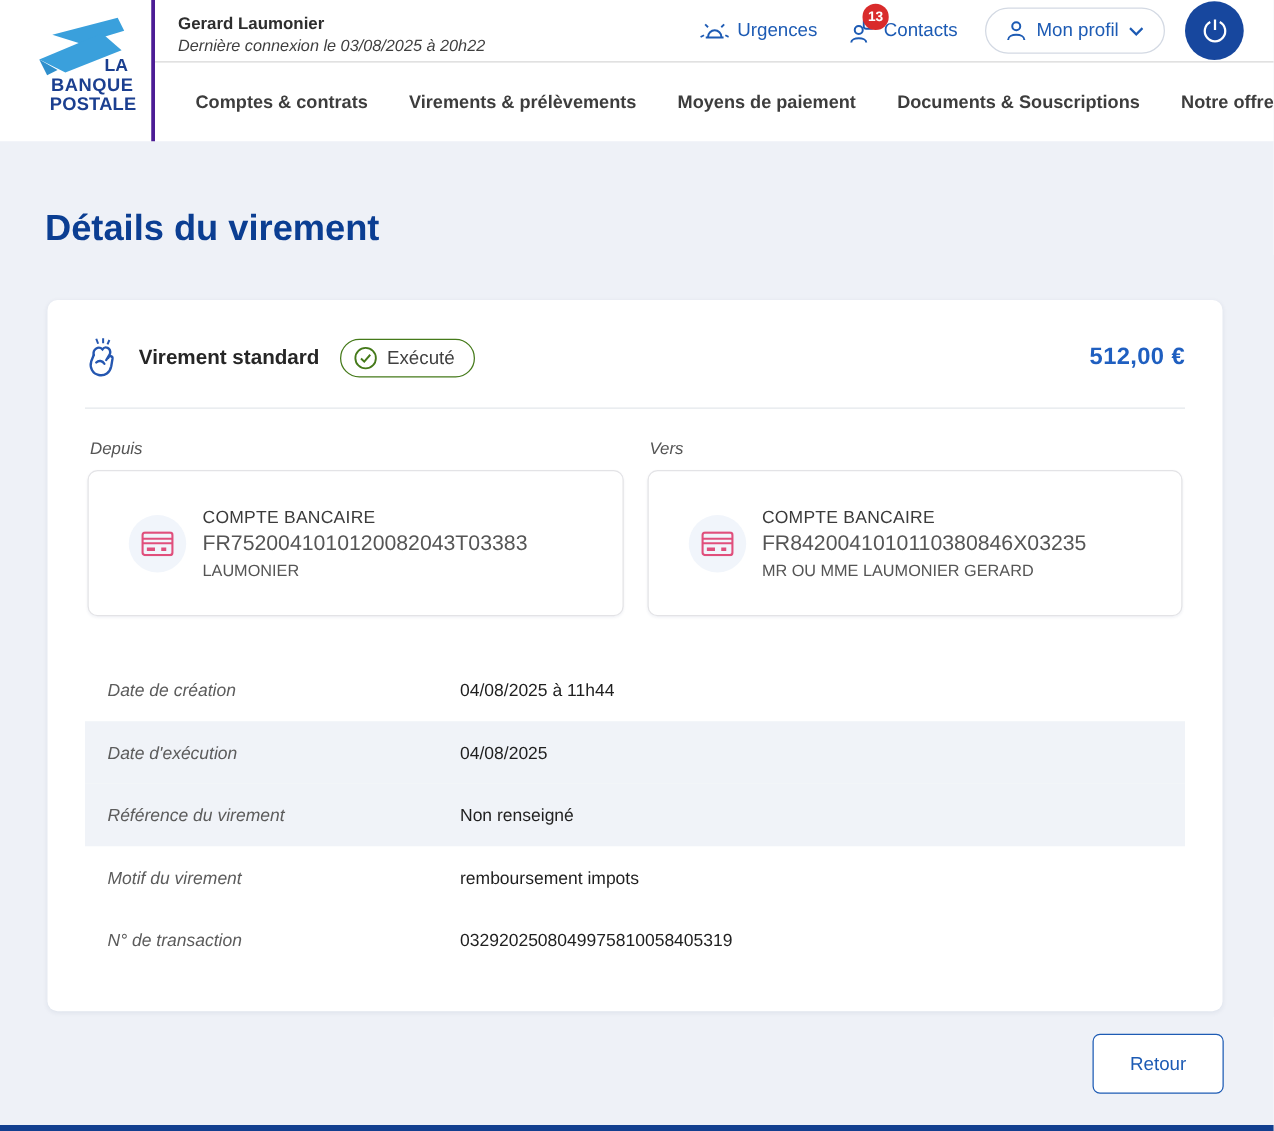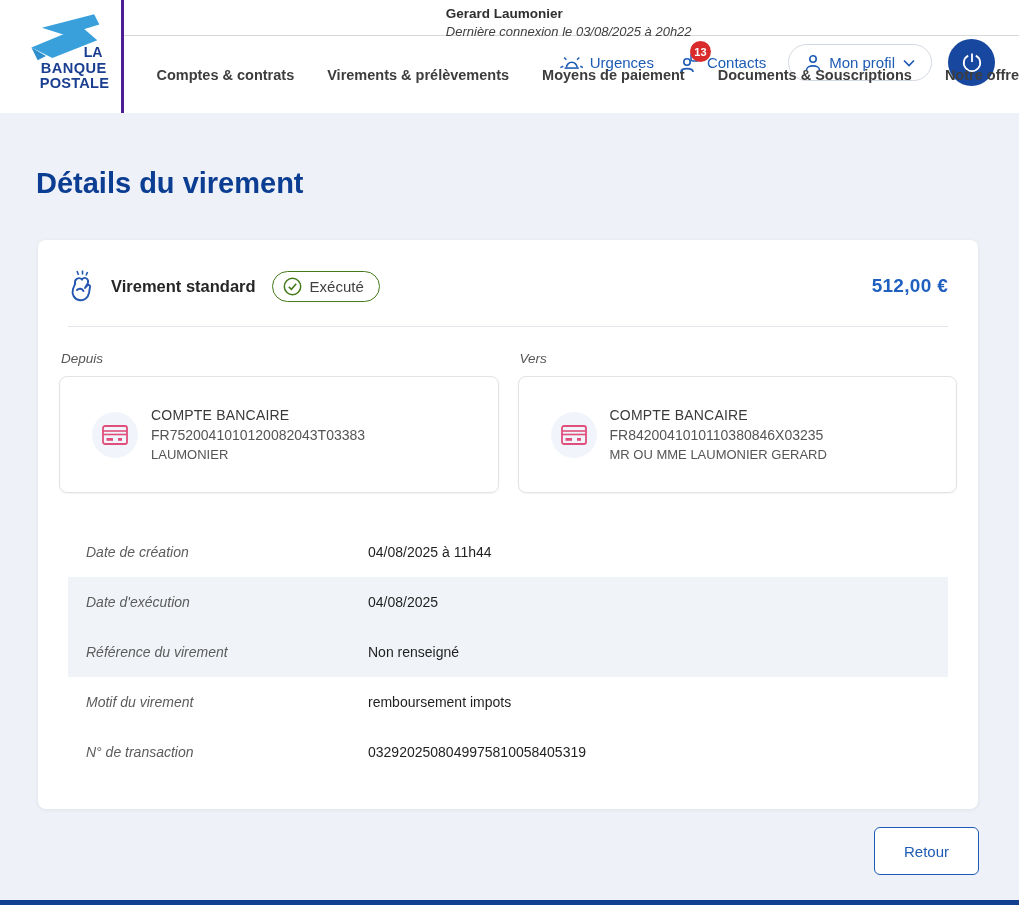--- a/index.html
+++ b/index.html
@@ -13,22 +13,22 @@
   }
 
   
   .header { display:flex; height:113px; background:#fff; }
   .logo-col {
     width:138px; border-right:3px solid #4c1d95;
     display:flex; align-items:center; justify-content:center; padding-left:14px;
   }
   .header-right { flex:1; display:flex; flex-direction:column; }
   .header-top {
-    height:36px; border-bottom:1px solid #d8d8d8;
-    display:flex; align-items:center; padding:0 24px 0 18px;flex-direction:column;
+    height:50px; border-bottom:1px solid #d8d8d8;
+    display:flex; align-items:center; padding:0 24px 0 18px;
   }
   .user-info { display:flex; flex-direction:column; gap:3px; padding-top:6px; }
   .user-name { font-size:13.5px; font-weight:bold; color:#2e2e2e; }
   .user-last-conn { font-size:13px; font-style:italic; color:#3f3f3f; }
   .header-actions { margin-left:auto; display:flex; align-items:center; }
   .hdr-link {
     display:flex; align-items:center; gap:7px;
     color:#1d5bb4; font-size:15px; cursor:pointer; text-decoration:none;
   }
   .urgences { margin-right:26px; }
@@ -73,35 +73,35 @@
   .card-header { display:flex; align-items:center; padding:30px 30px 24px; }
   .transfer-type { font-size:16.5px; font-weight:bold; color:#262626; margin-left:13px; }
   .status-badge {
     margin-left:16px; display:flex; align-items:center; gap:8px;
     border:1.5px solid #457a1a; border-radius:18px;
     padding:5px 15px 5px 10px; color:#404040; font-size:15px;
   }
   .amount { margin-left:auto; color:#1f5fc0; font-size:19px; font-weight:600; letter-spacing:.3px; }
   .card-divider { margin:0 30px; border-top:1px solid #e4e7ec; }
 
-  .accounts { display:flex; gap:19px; padding:24px 21px 0; }
+  .accounts { display:flex; gap:19px; padding:24px 32px 0; }
   .account-col { flex:1; }
   .section-label { font-style:italic; font-size:13.5px; color:#555; margin:0 0 10px 2px; }
   .account-card {
     border:1px solid #e3e3e6; border-radius:8px; height:117px;
     display:flex; align-items:center; padding-left:32px; background:#fff;
     box-shadow:0 1px 2px rgba(20,40,90,.05);
   }
   .icon-circle {
     width:46px; height:46px; border-radius:50%; background:#f1f5fb;
     display:flex; align-items:center; justify-content:center; flex-shrink:0;
   }
   .account-text { margin-left:13px; }
   .account-type { font-size:14px; color:#3a3a3a; letter-spacing:.2px; }
-  .account-iban { font-size:14px; color:#555; margin-top:4px; }
+  .account-iban { font-size:17px; color:#555; margin-top:4px; }
   .account-holder { font-size:13px; color:#555; margin-top:4px; }
 
   .details { margin:34px 30px 0; padding-bottom:32px; }
   .detail-row { display:flex; align-items:center; height:50px; padding-left:18px; }
   .detail-row.alt { background:#f0f3f8; }
   .detail-label { width:282px; font-style:italic; font-size:14px; color:#5c5c5c; }
   .detail-value { font-size:14px; color:#1f1f1f; }
 
   .actions-row { position:absolute; top:827px; right:40px; }
   .back-btn {

